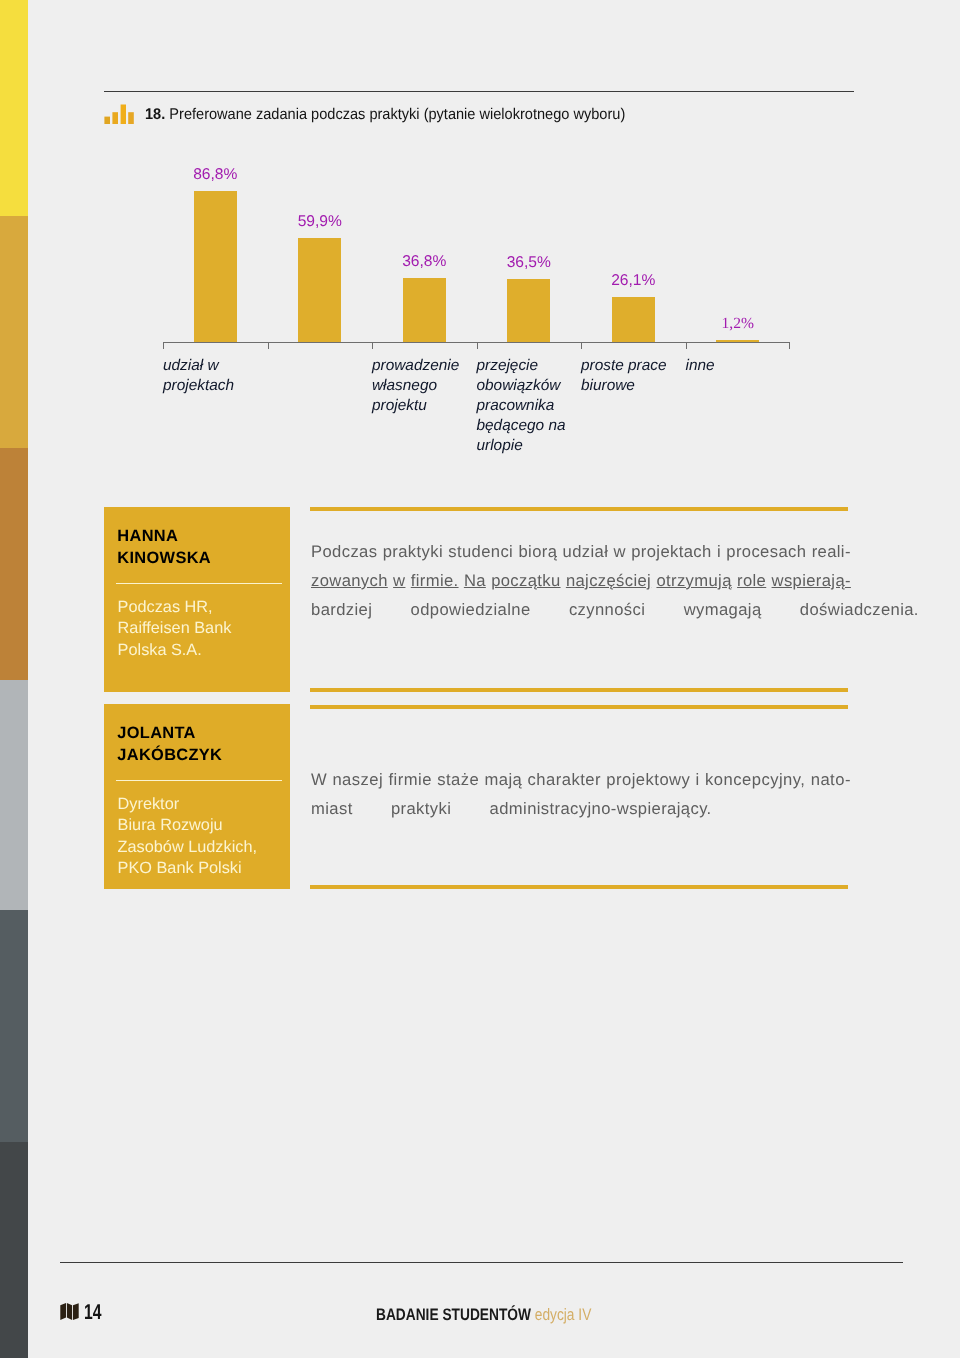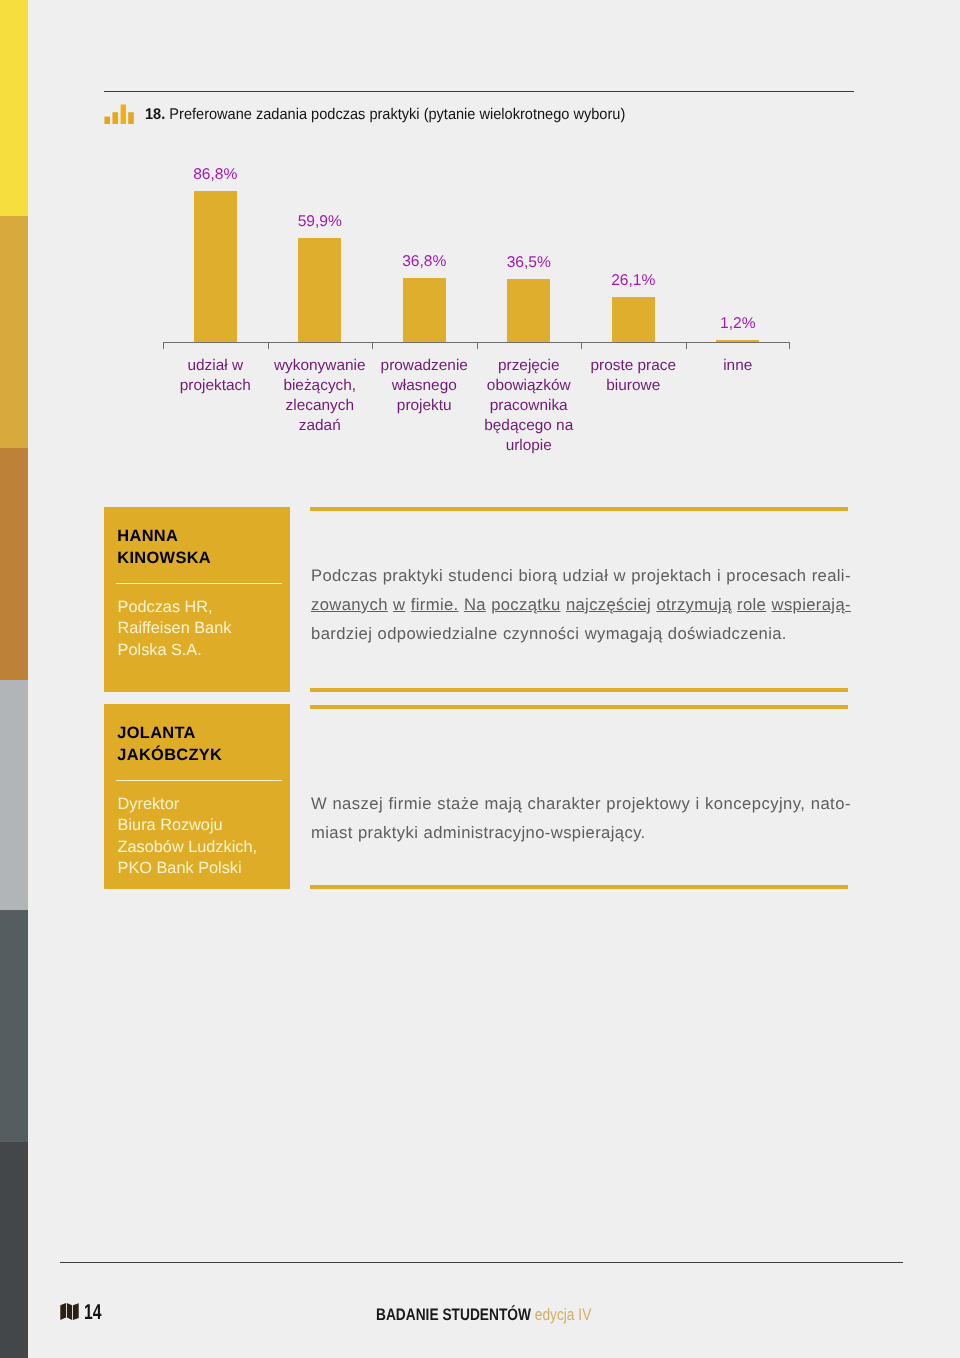--- a/index.html
+++ b/index.html
@@ -20,34 +20,34 @@
     white-space:nowrap;line-height:17px;transform:scaleX(.94);transform-origin:0 0;}
   #section-title .num{font-weight:bold;}
 
   
   #chart{position:absolute;left:0;top:150px;width:960px;height:340px;}
   .bar{position:absolute;background:#DFAE2C;}
   .bar-label{position:absolute;font-size:15.6px;color:#a21caf;text-align:center;
      line-height:16px;white-space:nowrap;}
   #axis-line{position:absolute;background:#6E6E6E;}
   .tick{position:absolute;background:#6E6E6E;width:1.4px;}
-  .cat-label{position:absolute;font-size:15.4px;color:#701a75;text-align:center;
-     line-height:20.1px;}
+  .cat-label{position:absolute;font-size:15.4px;color:#0f172a;text-align:left;
+     line-height:20.1px;font-style:italic;}
 
   
   .quote-card{position:absolute;background:#DFAC28;box-sizing:border-box;overflow:hidden;}
   .quote-name{position:absolute;left:13.3px;font-size:16.4px;font-weight:bold;color:#000000;
      letter-spacing:.02em;line-height:22.2px;}
   .quote-sep{position:absolute;left:11.5px;height:1.6px;background:#FBF3CE;}
   .quote-role{position:absolute;left:13.6px;font-size:16.3px;color:#FCF4D0;line-height:21.4px;}
   .quote-rule{position:absolute;height:4px;background:#DFAC28;}
-  .quote-text{position:absolute;color:#5E5E5E;font-size:16.6px;letter-spacing:.005em;margin-top:24px;}
+  .quote-text{position:absolute;color:#5E5E5E;font-size:16.6px;letter-spacing:.005em;}
   .qline{display:flex;height:29px;align-items:baseline;white-space:pre;}
   .qline.just{justify-content:space-between;}
-  .qline.last{letter-spacing:.024em;}
+  .qline.last{letter-spacing:.024em;gap:33px;}
   .qline.last span+span{margin-left:5.3px;}
 
   
   #footer-rule{position:absolute;left:60px;top:1262px;width:843px;height:1.3px;background:#3B3B3B;}
   #book-icon{position:absolute;left:59.6px;top:1302.2px;width:19px;height:19px;}
   #page-number{position:absolute;left:84.3px;top:1304px;font-size:21.5px;font-weight:600;color:#141414;line-height:16px;transform:scaleX(.73);transform-origin:0 0;}
   #footer-brand{position:absolute;left:376px;top:1307px;font-size:16.6px;font-weight:bold;
      color:#1A1A1A;letter-spacing:0;line-height:16px;white-space:nowrap;
      transform:scaleX(.828);transform-origin:0 0;}
   #footer-brand .edition{font-weight:normal;color:#D4AE66;letter-spacing:0;}
@@ -84,32 +84,31 @@
       <div class="tick" style="left: 372px; top: 192px; height: 7px; background: rgb(110, 110, 110);"></div>
       <div class="tick" style="left: 476.5px; top: 192px; height: 7px; background: rgb(110, 110, 110);"></div>
       <div class="tick" style="left: 581px; top: 192px; height: 7px; background: rgb(110, 110, 110);"></div>
       <div class="tick" style="left: 685.5px; top: 192px; height: 7px; background: rgb(110, 110, 110);"></div>
       <div class="tick" style="left: 788.6px; top: 192px; height: 7px; background: rgb(110, 110, 110);"></div>
       <div class="bar" style="left: 193.75px; top: 41.1416px; width: 43px; height: 150.858px; background: rgb(223, 174, 44);"></div>
       <div class="bar-label" style="left: 155.25px; top: 17.1416px; width: 120px;">86,8%</div>
       <div class="cat-label" style="left: 163px; top: 206px; width: 104.5px;"><span>udział w</span><br><span>projektach</span></div>
       <div class="bar" style="left: 298.25px; top: 87.8938px; width: 43px; height: 104.106px; background: rgb(223, 174, 44);"></div>
       <div class="bar-label" style="left: 259.75px; top: 63.8938px; width: 120px;">59,9%</div>
-      <div class="cat-label" style="left: 267.5px; top: 206px; width: 104.5px;"><span>wykonywanie</span><br><span>bieżących,</span><br><span>zlecanych</span><br><span>zadań</span></div>
       <div class="bar" style="left: 402.75px; top: 128.042px; width: 43px; height: 63.9584px; background: rgb(223, 174, 44);"></div>
       <div class="bar-label" style="left: 364.25px; top: 104.042px; width: 120px;">36,8%</div>
       <div class="cat-label" style="left: 372px; top: 206px; width: 104.5px;"><span>prowadzenie</span><br><span>własnego</span><br><span>projektu</span></div>
       <div class="bar" style="left: 507.25px; top: 128.563px; width: 43px; height: 63.437px; background: rgb(223, 174, 44);"></div>
       <div class="bar-label" style="left: 468.75px; top: 104.563px; width: 120px;">36,5%</div>
       <div class="cat-label" style="left: 476.5px; top: 206px; width: 104.5px;"><span>przejęcie</span><br><span>obowiązków</span><br><span>pracownika</span><br><span>będącego na</span><br><span>urlopie</span></div>
       <div class="bar" style="left: 611.75px; top: 146.638px; width: 43px; height: 45.3618px; background: rgb(223, 174, 44);"></div>
       <div class="bar-label" style="left: 573.25px; top: 122.638px; width: 120px;">26,1%</div>
       <div class="cat-label" style="left: 581px; top: 206px; width: 104.5px;"><span>proste prace</span><br><span>biurowe</span></div>
       <div class="bar" style="left: 716.25px; top: 189.914px; width: 43px; height: 2.0856px; background: rgb(223, 174, 44);"></div>
-      <div class="bar-label" style="left: 677.75px; top: 165.914px; width: 120px;">1,2%</div>
+      <div class="bar-label" style="left: 677.75px; top: 165.914px; width: 120px; font-family: Liberation Serif, serif;">1,2%</div>
       <div class="cat-label" style="left: 685.5px; top: 206px; width: 104.5px;"><span>inne</span></div>
     </div>
 
   <div id="quotes">
       <div class="quote-card" style="left: 104px; top: 507px; width: 186px; height: 185px; background: rgb(223, 172, 40);">
         <div class="quote-name" style="top: 18px;"><span>HANNA</span><br><span>KINOWSKA</span></div>
         <div class="quote-sep" style="top: 75.5px; width: 166px;"></div>
         <div class="quote-role" style="top: 90px;"><span>Podczas HR,</span><br><span>Raiffeisen Bank</span><br><span>Polska S.A.</span></div>
       </div>
       <div class="quote-rule" style="left: 310px; top: 507.3px; width: 538px; background: rgb(223, 172, 40);"></div>

